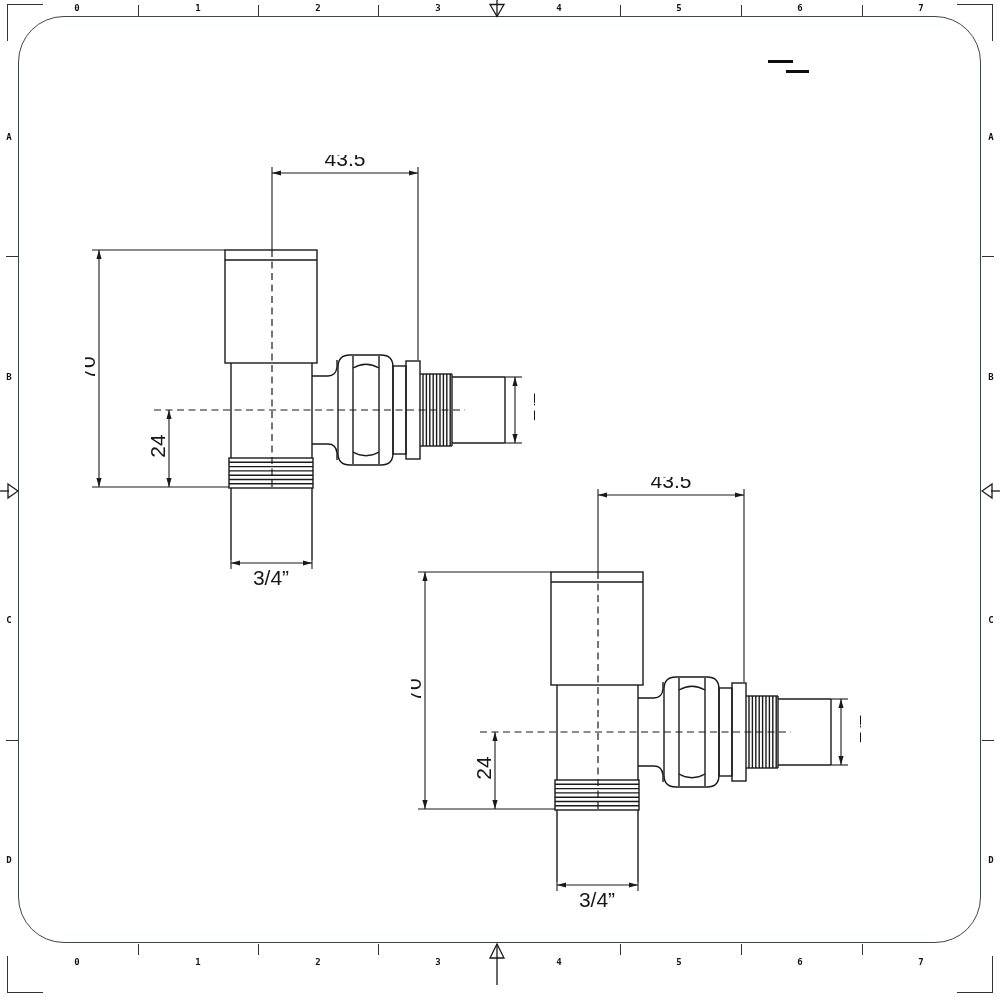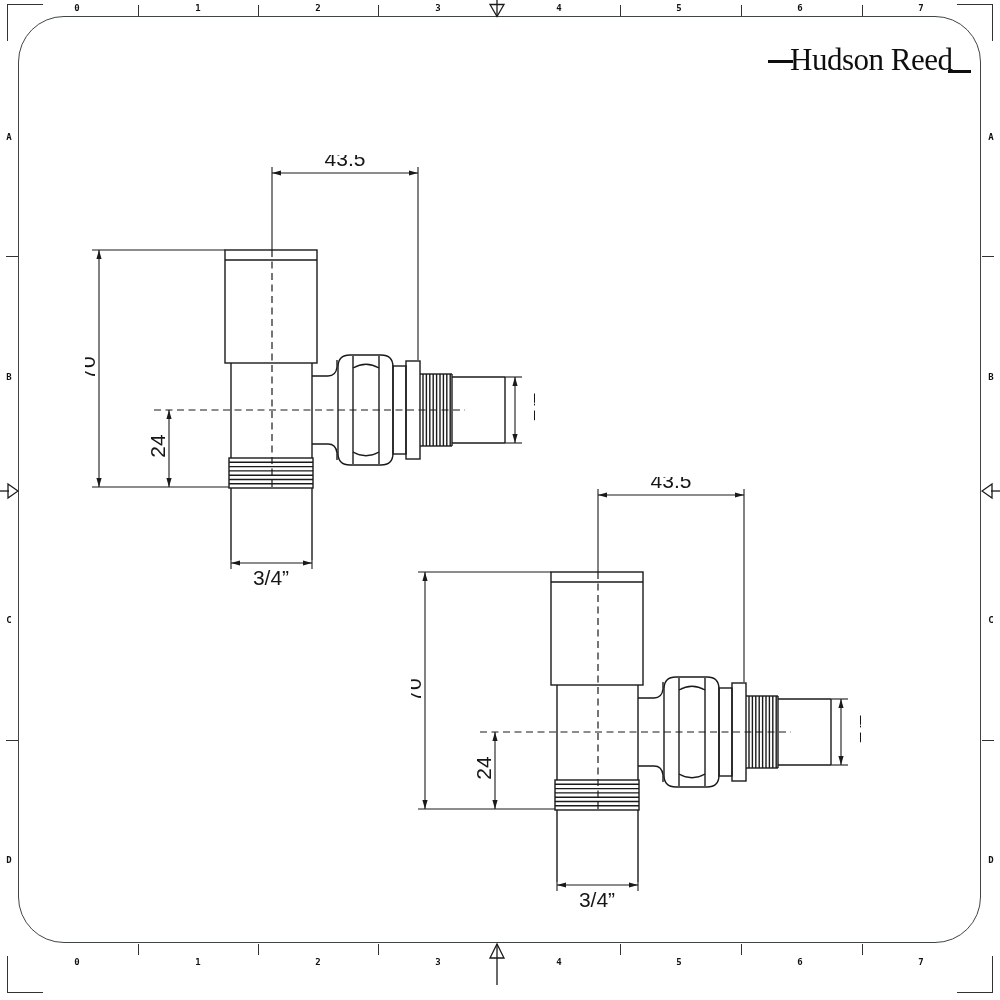--- a/index.html
+++ b/index.html
@@ -112,21 +112,20 @@
 <span class="slab" style="left:984px;top:854px">D</span>
 <div class="tickH" style="left:982px;top:256px;width:12px"></div>
 <div class="tickH" style="left:982px;top:740px;width:12px"></div>
 <svg class="cmark" style="left:981px;top:482px" width="19" height="18">
   <line x1="10" y1="9" x2="19" y2="9" stroke="#1a1a1a" stroke-width="1.3"></line>
   <polygon points="11,2 1,9 11,16" fill="none" stroke="#1a1a1a" stroke-width="1.3"></polygon>
 </svg>
 
 <div class="logo">
   <span class="dash-lead"></span>
-  <span class="txt">Hudson Reed</span>
   <span class="dash-tail"></span>
 </div>
 
 <svg class="hidden-defs" aria-hidden="true">
   <defs>
     <g id="valve-geo" stroke="#1a1a1a" fill="none" stroke-width="1.4">
 
       <rect x="140" y="95" width="92" height="113"></rect>
       <line x1="140" y1="105" x2="232" y2="105"></line>
 

